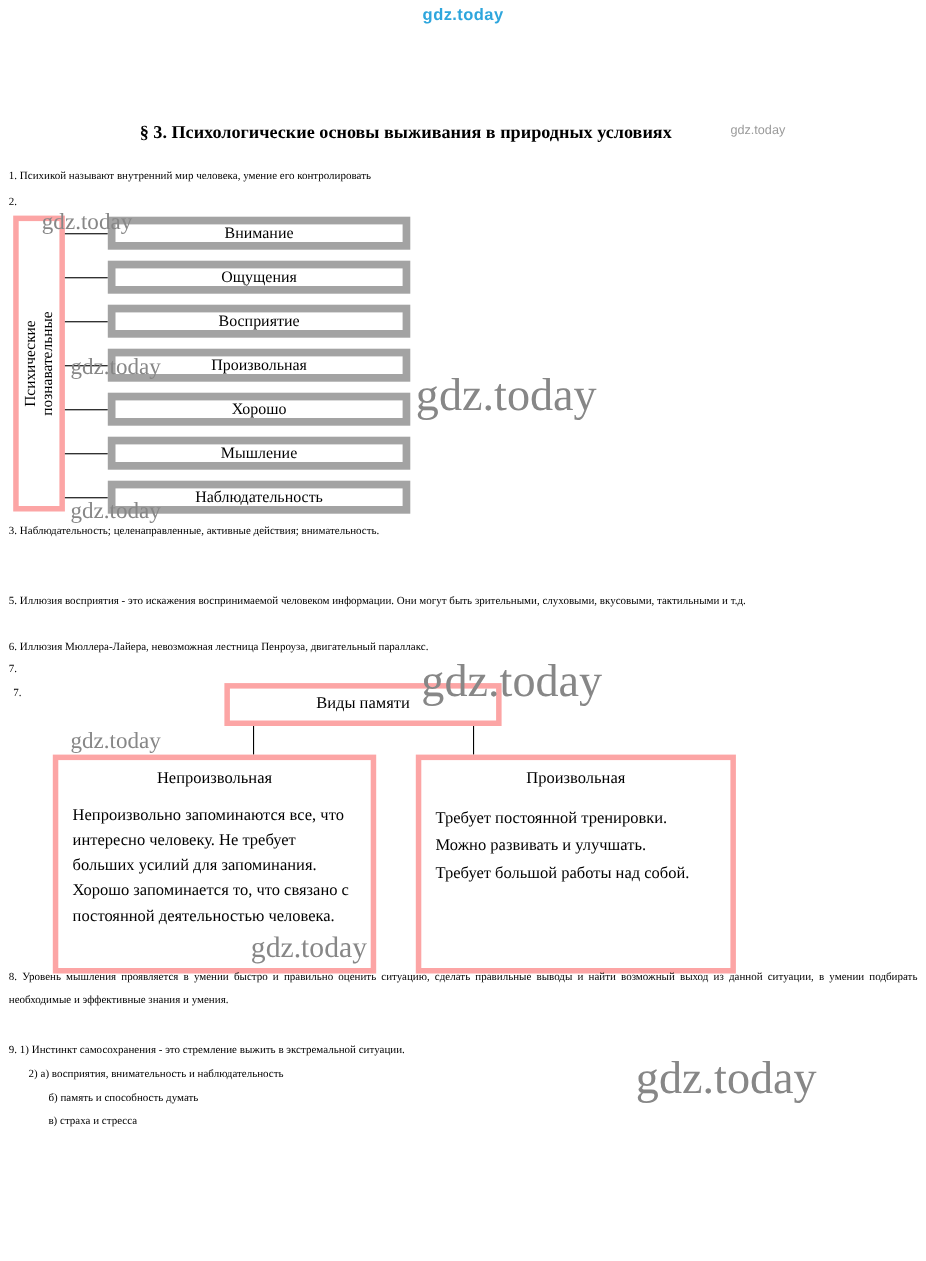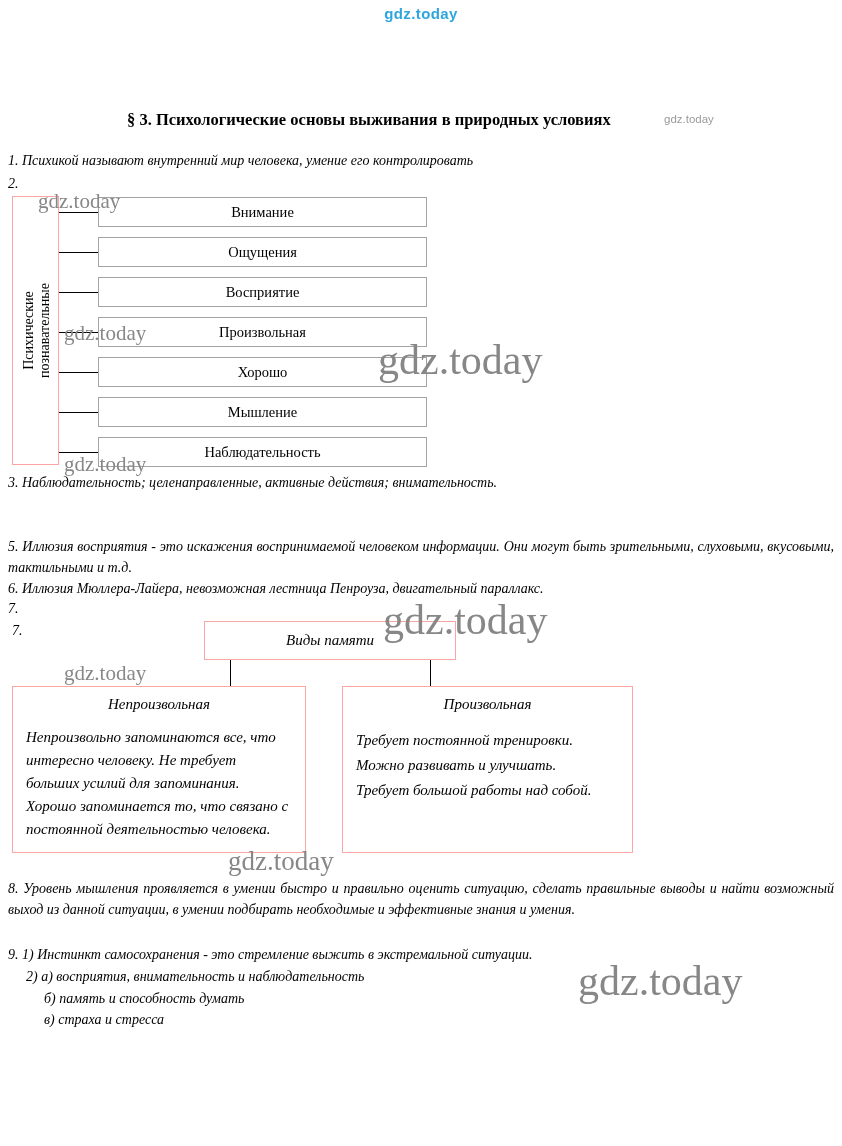--- a/index.html
+++ b/index.html
@@ -4,35 +4,35 @@
 <style>
   html,body{margin:0;padding:0;background:#ffffff;}
   .page{position:relative;width:842px;height:1146px;background:#ffffff;
         font-family:"Liberation Serif",serif;color:#000;overflow:hidden;}
   .logo{position:absolute;top:5px;left:0;right:0;text-align:center;
         font-family:"Liberation Sans",sans-serif;font-weight:bold;font-size:15px;
         letter-spacing:.4px;color:var(--c-logo,#2ea6dd);}
   .title{position:absolute;top:110px;left:127px;font-size:16.5px;font-weight:bold;white-space:nowrap;}
   .title-wm{position:absolute;top:113px;left:664px;font-family:"Liberation Sans",sans-serif;
         font-size:11.5px;color:#9b9b9b;}
-  .txt{position:absolute;left:8px;width:826px;font-size:14px;line-height:21px;font-style:italic;}
+  .txt{position:absolute;left:8px;width:826px;font-size:10px;line-height:21px;}
   .just{text-align:justify;}
-  .box{position:absolute;border:1px solid #fca5a5;box-sizing:border-box;background:transparent;font-style:italic;}
+  .box{position:absolute;border:5px solid #fca5a5;box-sizing:border-box;background:transparent;}
   .center{display:flex;align-items:center;justify-content:center;}
-  .pbox{position:absolute;left:98px;width:329px;height:30px;border:1px solid #a3a3a3;
+  .pbox{position:absolute;left:98px;width:275px;height:30px;border:7px solid #a3a3a3;
         box-sizing:border-box;display:flex;align-items:center;justify-content:center;font-size:14.5px;}
   .conn{position:absolute;left:59px;width:39px;height:1px;background:#000;}
   .vline{position:absolute;width:1px;background:#000;}
   .side-box{left:12px;top:196px;width:47px;height:269px;}
   .side-label{position:absolute;left:-98px;top:307px;width:268px;height:47px;
         transform:rotate(-90deg);display:flex;align-items:center;justify-content:center;
         font-size:14px;line-height:16px;text-align:center;}
   .side-label span{display:inline-block;max-width:150px;}
   .root-box{left:204px;top:621px;width:252px;height:39px;font-size:15px;}
-  .mem-box{top:686px;height:167px;font-size:15px;}
+  .mem-box{top:686px;height:199px;font-size:15px;margin-left:36px;}
   .mem-title{text-align:center;padding-top:9px;font-size:15px;}
   .mem-body{padding:13px 13px 0 13px;line-height:23px;font-size:15px;}
   .mem-lines{padding:15px 0 0 13px;line-height:25px;font-size:15px;}
   .wm{position:absolute;font-family:"Liberation Serif",serif;
       color:var(--c-watermark,#878787);white-space:nowrap;}
 </style>
 </head>
 <body>
 
 <div class="page">

